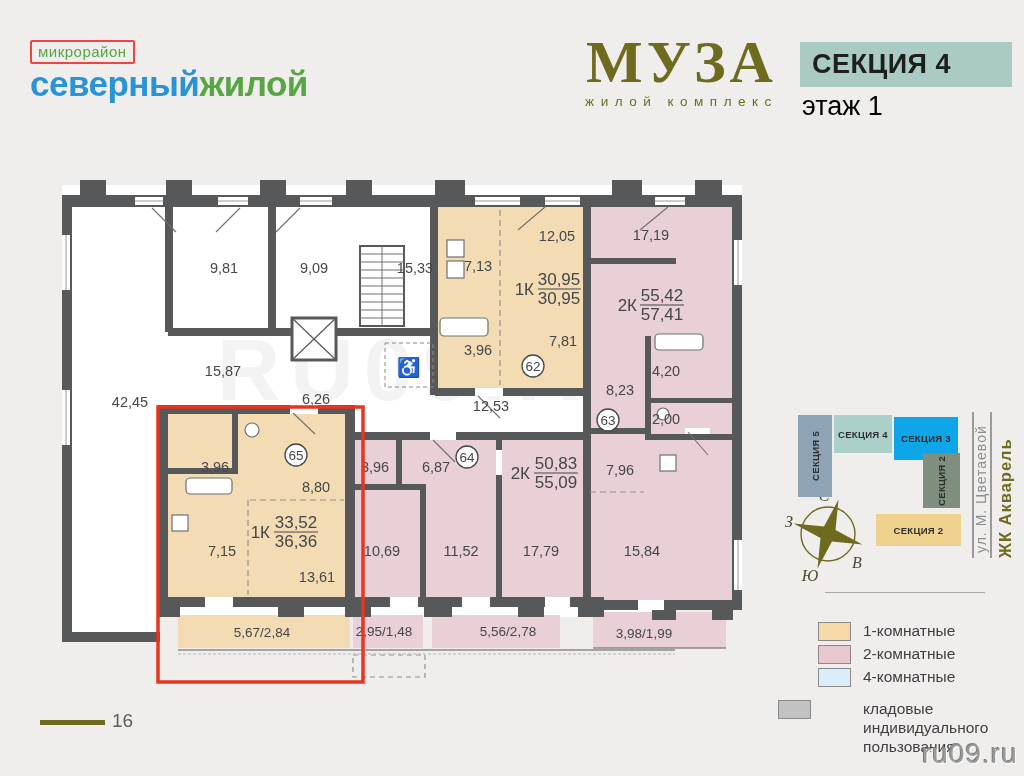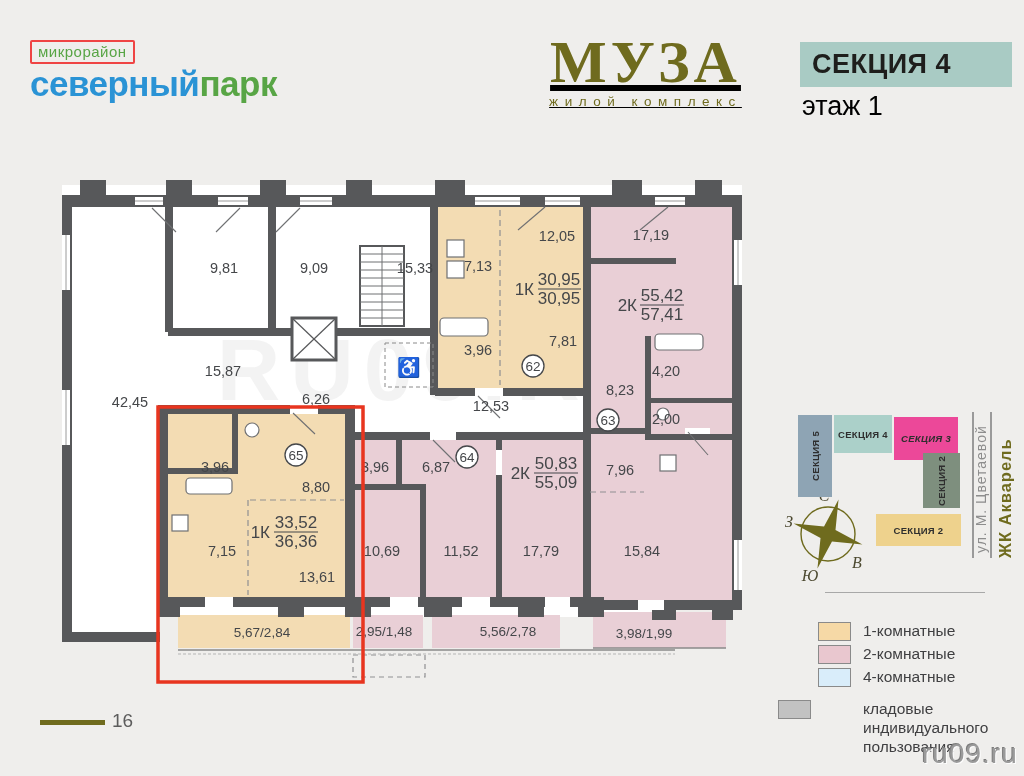--- a/index.html
+++ b/index.html
@@ -41,24 +41,24 @@
   .blbl{font-size:13.5px;fill:#45474a;text-anchor:middle;}
   .compass-letter{font-family:"Liberation Serif",serif;font-style:italic;font-size:16px;fill:#4c4930;text-anchor:middle;}
 </style>
 </head>
 <body>
 
 <div id="stage">
 
   <div class="abs" style="left:30px;top:40px;">
     <span class="kicker-box">микрорайон</span>
-    <div class="brand"><span class="b">северный</span><span class="g">парк</span></div>
-  </div>
-
-  <div class="abs" style="left:538px;top:32px;width:215px;text-decoration:underline;">
+    <div class="brand"><span class="b">северный</span><span class="g">жилой</span></div>
+  </div>
+
+  <div class="abs" style="left:574px;top:32px;width:215px;">
     <div class="muza" style="text-align:center;">МУЗА</div>
     <div class="muza-sub">жилой комплекс</div>
   </div>
 
   <div class="abs" style="left:800px;top:42px;">
     <div class="sec-badge">СЕКЦИЯ 4</div>
     <div class="floor-lbl">этаж 1</div>
   </div>
 
   <svg class="abs" style="left:0;top:0;" width="1024" height="776" viewBox="0 0 1024 776">
@@ -311,21 +311,21 @@
     </g>
   </svg>
 
   <div>
     <div class="mm-block" style="left: 798px; top: 415px; width: 34px; height: 82px; background: rgb(142, 164, 180);">
       <span class="mm-vert">СЕКЦИЯ 5</span>
     </div>
     <div class="mm-block" style="left: 834px; top: 415px; width: 58px; height: 38px; background: rgb(171, 208, 201);">
       <span>СЕКЦИЯ 4</span>
     </div>
-    <div class="mm-block" style="left: 894px; top: 417px; width: 64px; height: 43px; background: #ec4899; font-style: italic;">
+    <div class="mm-block" style="left: 894px; top: 417px; width: 64px; height: 43px; background: #0ea5e9;">
       <span>СЕКЦИЯ 3</span>
     </div>
     <div class="mm-block" style="left: 923px; top: 453px; width: 37px; height: 55px; background: rgb(126, 143, 126);">
       <span class="mm-vert">СЕКЦИЯ 2</span>
     </div>
     <div class="mm-block" style="left: 876px; top: 514px; width: 85px; height: 32px; background: rgb(238, 210, 141);">
       <span>СЕКЦИЯ 2</span>
     </div>
     <div class="vline" style="left:972px;top:412px;height:146px;"></div>
     <div class="vline" style="left:990px;top:412px;height:146px;"></div>

